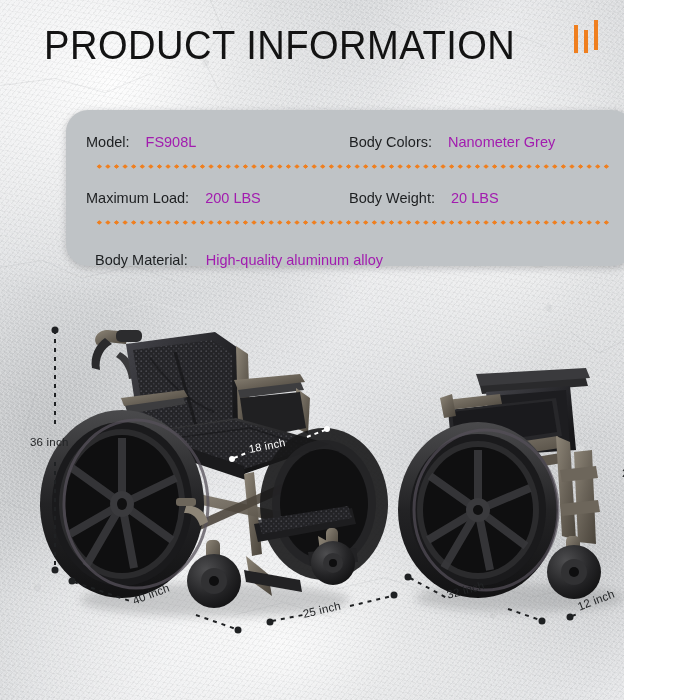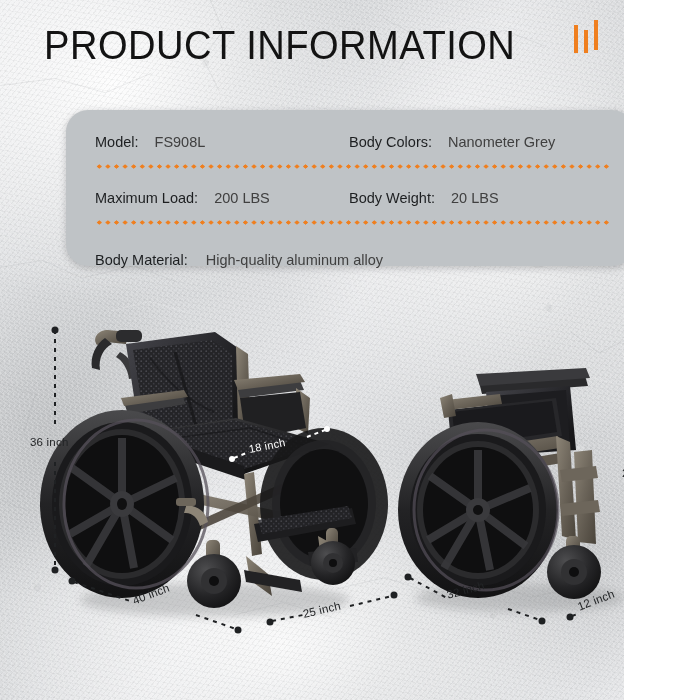--- a/index.html
+++ b/index.html
@@ -107,33 +107,33 @@
     right: 0;
     height: 44px;
     display: flex;
     align-items: center;
   }
   .spec-row.r1 { top: 10px; }
   .spec-row.r2 { top: 66px; }
   .spec-row.r3 { top: 128px; }
 
   .spec-cell { display: flex; align-items: baseline; }
-  .spec-cell.left  { position: absolute; left: 29px; }
+  .spec-cell.left  { position: absolute; left: 20px; }
   .spec-cell.right { position: absolute; left: 283px; }
   .spec-cell.full  { position: absolute; left: 29px; }
 
   .spec-label {
     font-size: 14.5px;
     color: #1d1f21;
     font-family: "Liberation Sans Narrow", "Liberation Sans", sans-serif;
     white-space: nowrap;
   }
   .spec-value {
     font-size: 14.5px;
-    color: #404040;
+    color: #a21caf;
     font-family: "Liberation Sans Narrow", "Liberation Sans", sans-serif;
     white-space: nowrap;
     margin-left: 14px;
   }
   .spec-cell.left  .spec-value { margin-left: 16px; }
   .spec-cell.right .spec-value { margin-left: 16px; }
   .spec-cell.full  .spec-value { margin-left: 18px; }
 
   .dot-divider {
     position: absolute;

